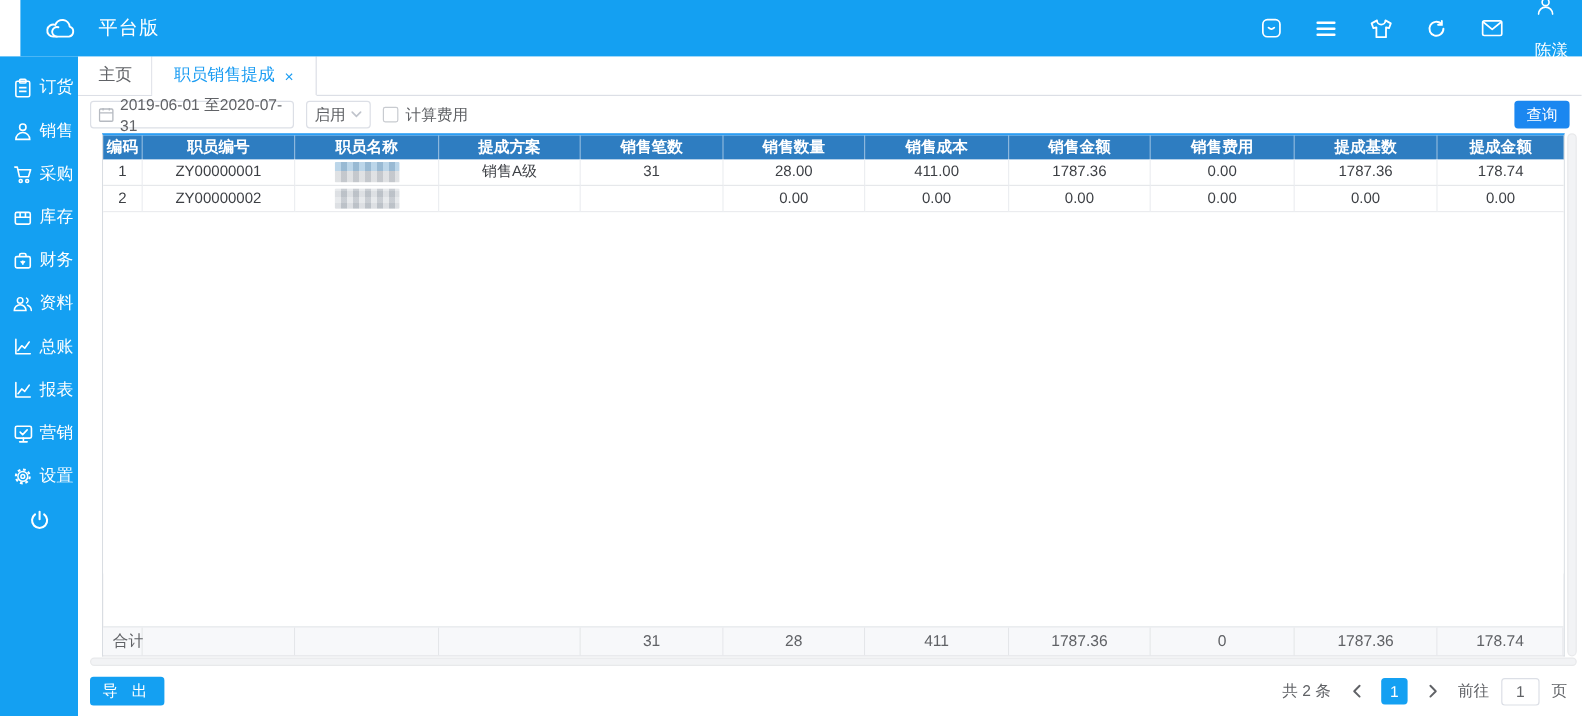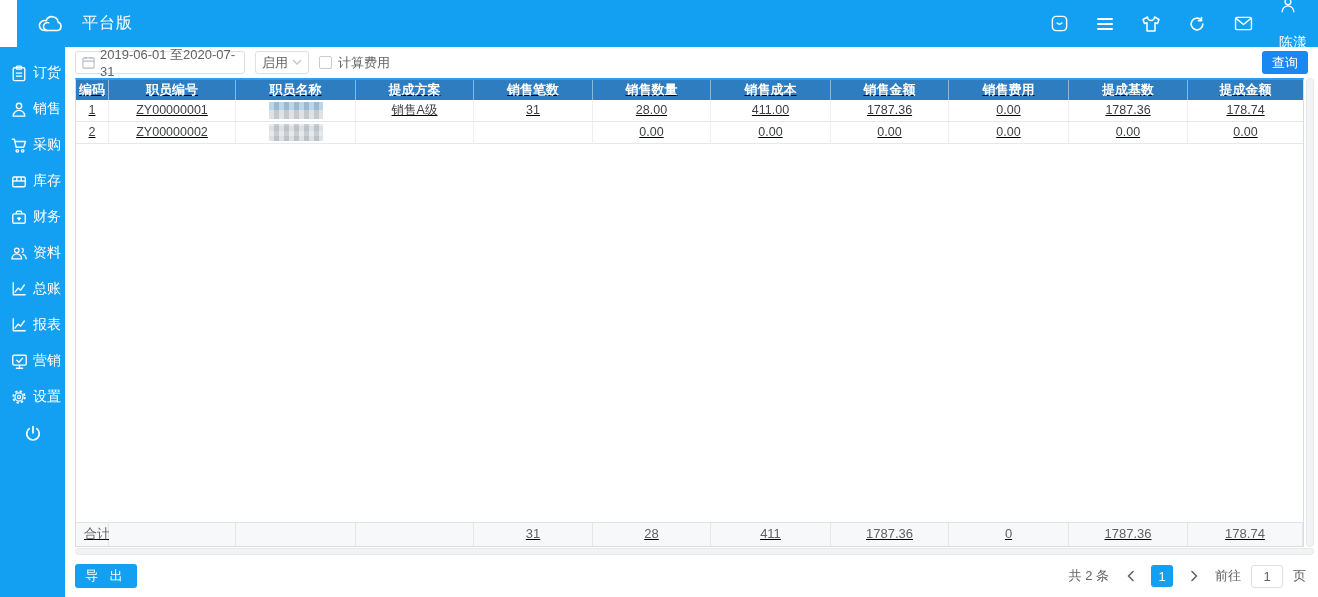--- a/index.html
+++ b/index.html
@@ -31,21 +31,21 @@
 
   
   .filterbar { height:31px; display:flex; align-items:center; padding:0 10px; gap:10px; }
   .date-input { width:170px; height:23px; border:1px solid #dcdfe6; border-radius:3px; display:flex; align-items:center; padding:0 6px; gap:5px; font-size:13px; color:#606266; cursor:pointer; background:#fff; }
   .select { width:54px; height:23px; border:1px solid #dcdfe6; border-radius:3px; display:flex; align-items:center; justify-content:space-between; padding:0 6px; font-size:13px; color:#606266; cursor:pointer; background:#fff; }
   .chk-wrap { display:flex; align-items:center; gap:6px; font-size:13px; color:#606266; cursor:pointer; }
   .chk-box { width:13px; height:13px; border:1px solid #c8cbd0; border-radius:2px; background:#fff; }
   .btn-query { margin-left:auto; width:46px; height:23px; background:#1b87f0; color:#fff; border:none; border-radius:3px; font-size:13px; cursor:pointer; }
 
   
-  .grid-area { flex:1; display:flex; padding:0 4px 0 10px; min-height:0;text-decoration:underline; }
+  .grid-area { flex:1; display:flex; padding:0 4px 0 20px; min-height:0; }
   .grid { flex:1; border:1px solid #d9dde2; border-top:2px solid #2b9df3; display:flex; flex-direction:column; min-height:0; }
   .gridrow { display:grid; grid-template-columns:33px 127px 120px 118px 119px 118px 120px 118px 120px 119px 1fr; }
   .ghead { background:#2e7dc1; }
   .ghead .cell { color:#fff; font-size:13px; font-weight:bold; height:20px; line-height:20px; text-align:center; border-right:1px solid rgba(255,255,255,.45); overflow:hidden; white-space:nowrap; cursor:pointer; }
   .ghead .cell:last-child { border-right:none; }
   .grow { background:#fff; cursor:pointer; }
   .grow .cell { height:22px; line-height:21px; font-size:12.5px; color:#3c3f44; text-align:center; border-right:1px solid #eceef1; border-bottom:1px solid #e6e8eb; overflow:hidden; white-space:nowrap; }
   .grow .cell:last-child { border-right:none; }
   .grid-spacer { flex:1; background:#fff; }
   .gtotal { border-top:1px solid #e0e3e7; background:#f7f8fa;margin-top:44px; }
@@ -228,20 +228,29 @@
         <svg width="19" height="19" viewBox="0 0 20 20" fill="none" stroke="#fff" stroke-width="1.9" stroke-linecap="round">
           <path d="M10 2.2v7"></path>
           <path d="M5.8 4.6a7 7 0 1 0 8.4 0"></path>
         </svg>
       </span>
   </div>
 </div>
 
 <div class="main">
 
+  <div class="tabbar">
+    <div class="tab first">
+      <span>主页</span>
+    </div>
+    <div class="tab active">
+      <span>职员销售提成</span>
+      <span class="close-x">×</span>
+    </div>
+  </div>
 
   <div class="filterbar">
     <div class="date-input">
       <span>
         <svg width="13" height="13" viewBox="0 0 14 14" fill="none" stroke="#b6bac1" stroke-width="1.2">
             <rect x="1" y="2" width="12" height="11" rx="1"></rect>
             <path d="M1 5.5h12M4.2 1v2.4M9.8 1v2.4"></path>
           </svg>
       </span>
       <span>2019-06-01 至2020-07-31</span>

